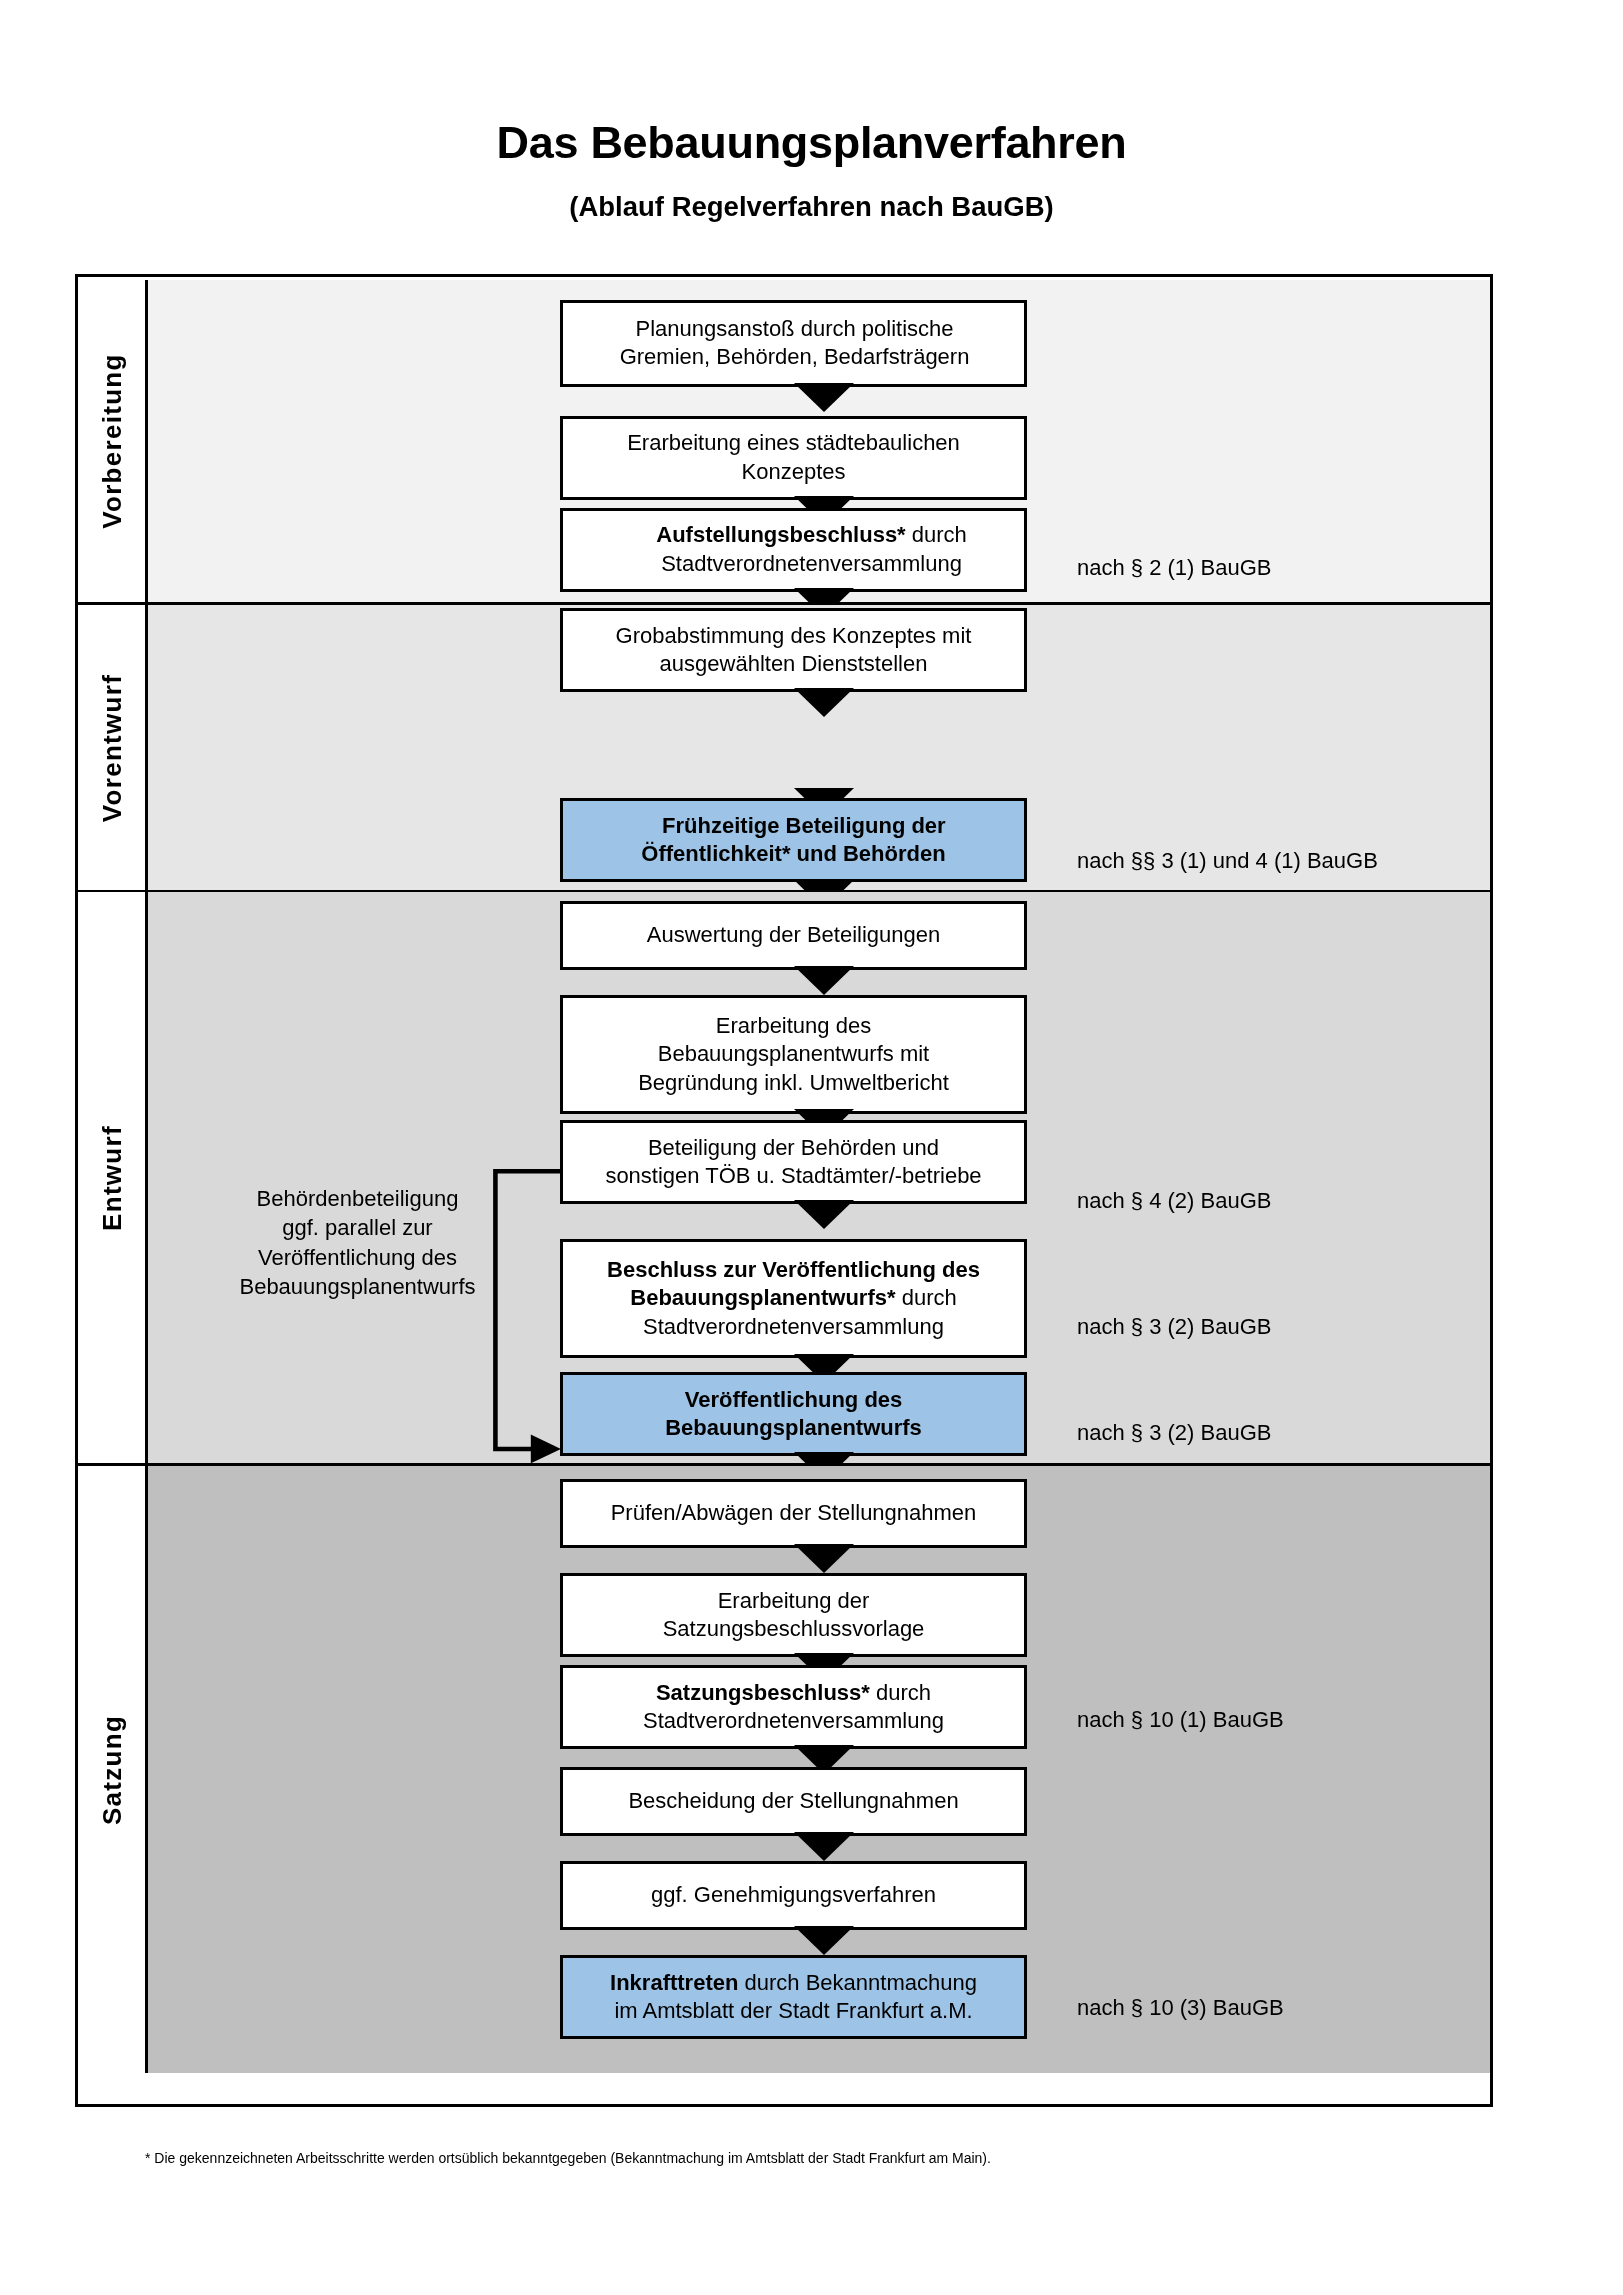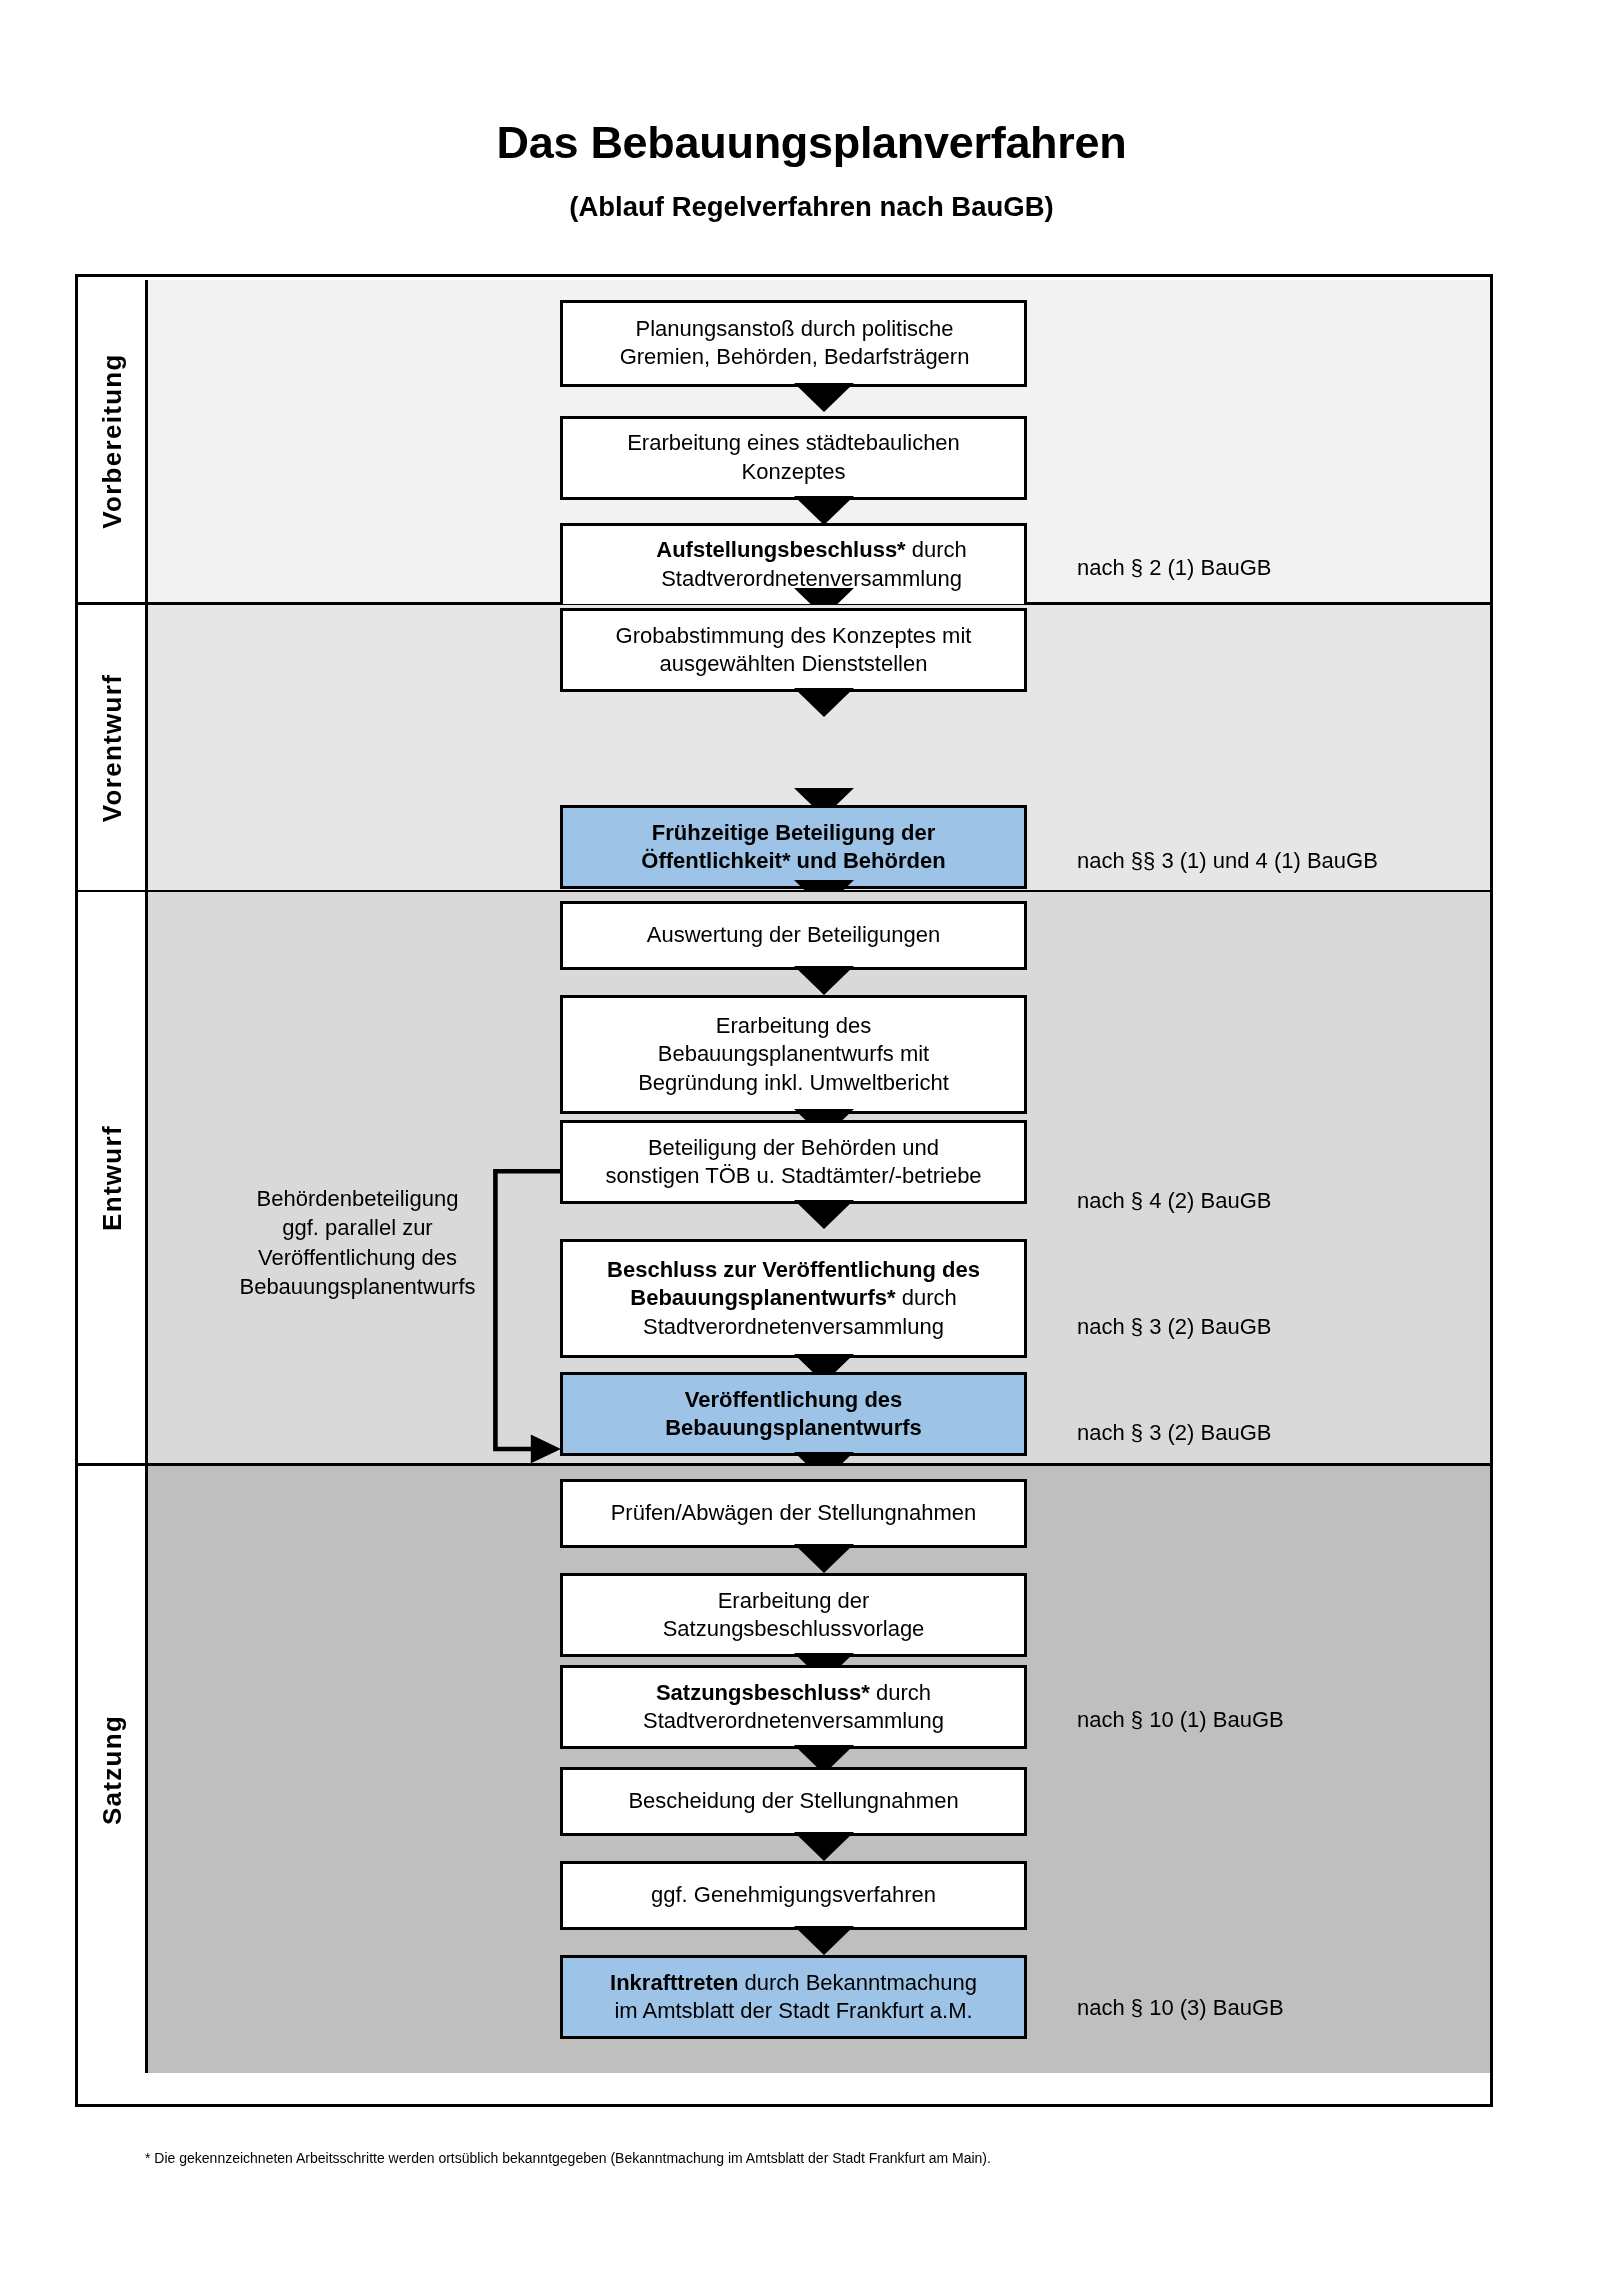--- a/index.html
+++ b/index.html
@@ -130,21 +130,21 @@
           </div>
         </div>
         <div class="arrow-down" style="top: 103px;"></div>
         <div class="pbox" style="top: 136px; height: 84px;">
           <div>
             <div>Erarbeitung eines städtebaulichen</div>
             <div>Konzeptes</div>
           </div>
         </div>
         <div class="arrow-down" style="top: 216px;"></div>
-        <div class="pbox" style="top: 243px; height: 84px; padding-left: 44px;">
+        <div class="pbox" style="top: 228px; height: 84px; padding-left: 44px;">
           <div>
             <div><b>Aufstellungsbeschluss*</b> durch</div>
             <div>Stadtverordnetenversammlung</div>
           </div>
         </div>
         <div class="arrow-down" style="top: 308px;"></div>
         <div class="side-note" style="top: 275px;">nach § 2 (1) BauGB</div>
       </div>
     </div>
     <div class="phase phase-divider" style="top: 328px; height: 288px;">
@@ -153,21 +153,21 @@
       </div>
       <div class="phase-body" style="background: rgb(230, 230, 230);">
         <div class="pbox" style="top: 2.9px; height: 84px;">
           <div>
             <div>Grobabstimmung des Konzeptes mit</div>
             <div>ausgewählten Dienststellen</div>
           </div>
         </div>
         <div class="arrow-down" style="top: 83px;"></div>
         <div class="arrow-down" style="top: 183px;"></div>
-        <div class="pbox blue" style="top: 200px; height: 84px;">
+        <div class="pbox blue" style="top: 193px; height: 84px; text-align: right;">
           <div>
             <div><b>Frühzeitige Beteiligung der</b></div>
             <div><b>Öffentlichkeit* und Behörden</b></div>
           </div>
         </div>
         <div class="arrow-down" style="top: 275px;"></div>
         <div class="side-note" style="top: 243px;">nach §§ 3 (1) und 4 (1) BauGB</div>
       </div>
     </div>
     <div class="phase phase-divider" style="top: 615px; height: 574px;">

